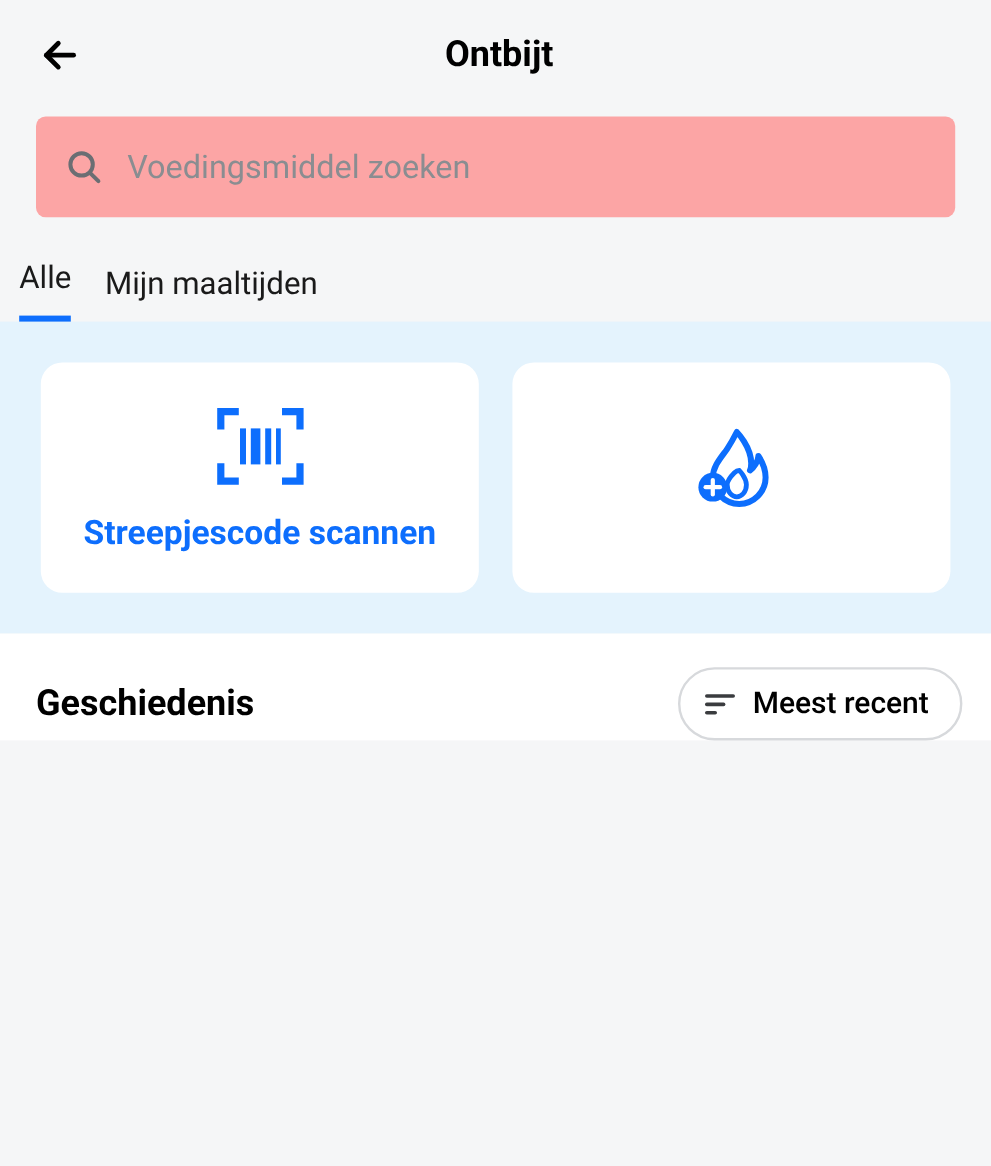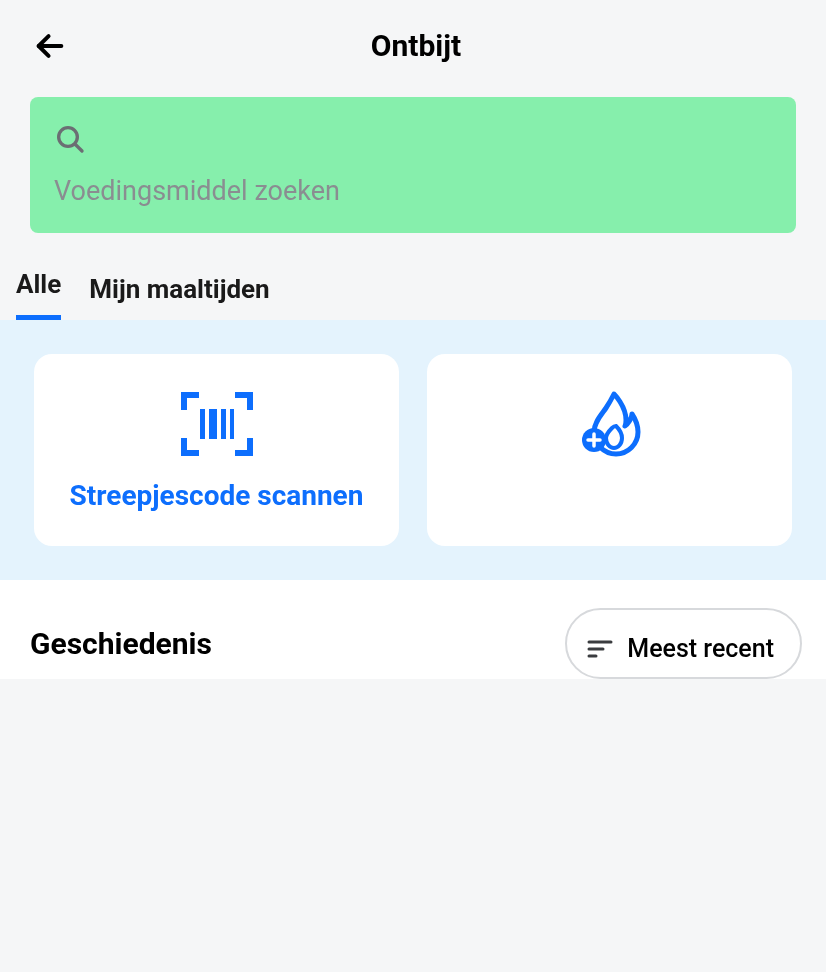--- a/index.html
+++ b/index.html
@@ -34,27 +34,26 @@
       flex: 1;
       text-align: center;
       font-size: 30px;
       font-weight: 700;
       color: #000;
     }
     .search-wrap {
       padding: 14px 30px 24px 30px;
     }
     .search-box {
-      background: #86efac;
+      background: #fca5a5;
       border-radius: 8px;
       display: flex;
       align-items: flex-start;
       padding: 26px 24px;
       gap: 20px;
-      flex-direction: column;
     }
     .search-icon {
       width: 32px;
       height: 32px;
       flex-shrink: 0;
     }
     .search-input {
       flex: 1;
       border: none;
       background: transparent;
@@ -66,21 +65,21 @@
       color: #8a8d91;
     }
     .tabs {
       display: flex;
       gap: 28px;
       padding: 0 16px;
       align-items: flex-end;
     }
     .tab {
       font-size: 26px;
-      font-weight: 700;
+      font-weight: 400;
       color: #1a1a1a;
       padding: 12px 0 16px 0;
       cursor: pointer;
       white-space: nowrap;
       text-align: right;
     }
     .tab.active {
       border-bottom: 5px solid #0d6efd;
     }
     .action-panel {
@@ -91,21 +90,21 @@
       margin-top: 0;
     }
     .action-card {
       flex: 1;
       background: #fff;
       border-radius: 18px;
       padding: 34px 20px 32px 20px;
       display: flex;
       flex-direction: column;
       align-items: center;
-      justify-content: flex-start;
+      justify-content: center;
       cursor: pointer;
     }
     .action-icon {
       height: 72px;
       display: flex;
       align-items: center;
       justify-content: center;
       margin-bottom: 18px;
     }
     .action-label {
@@ -127,21 +126,21 @@
     }
     .history-title {
       font-size: 30px;
       font-weight: 700;
       color: #000;
     }
     .sort-btn {
       border: 2px solid #d7d9dc;
       border-radius: 999px;
       background: #fff;
-      padding: 24px 26px 14px 20px;
+      padding: 14px 26px 14px 20px;
       display: flex;
       align-items: center;
       gap: 14px;
       cursor: pointer;
     }
     .sort-icon {
       width: 26px;
       height: 20px;
     }
     .sort-label {

